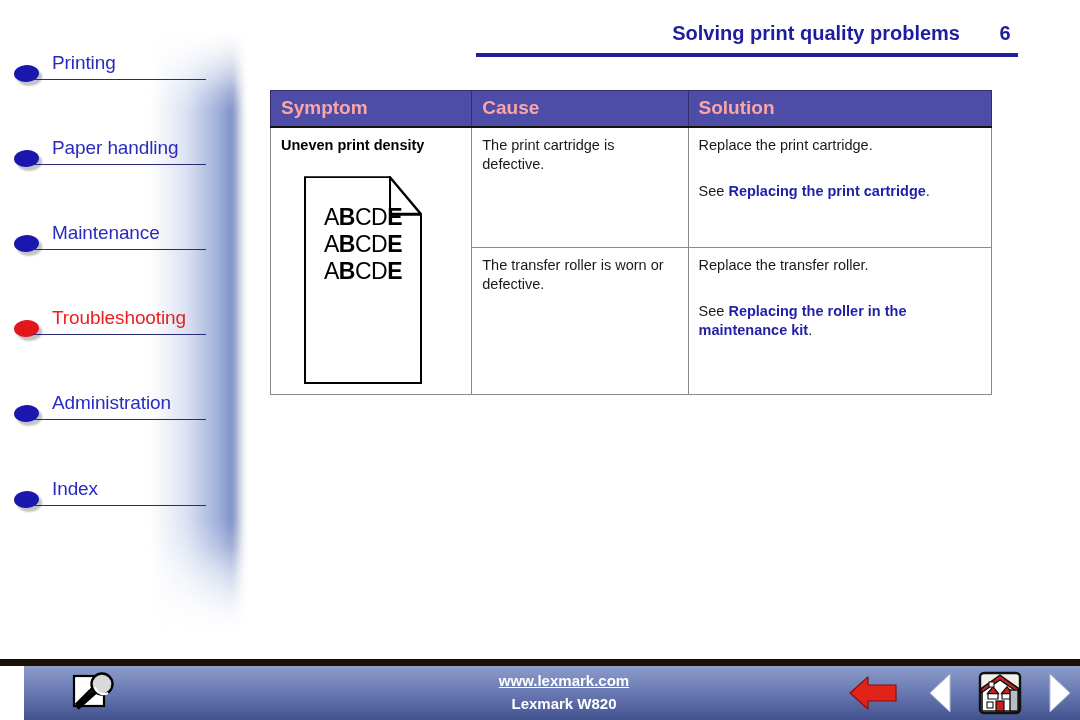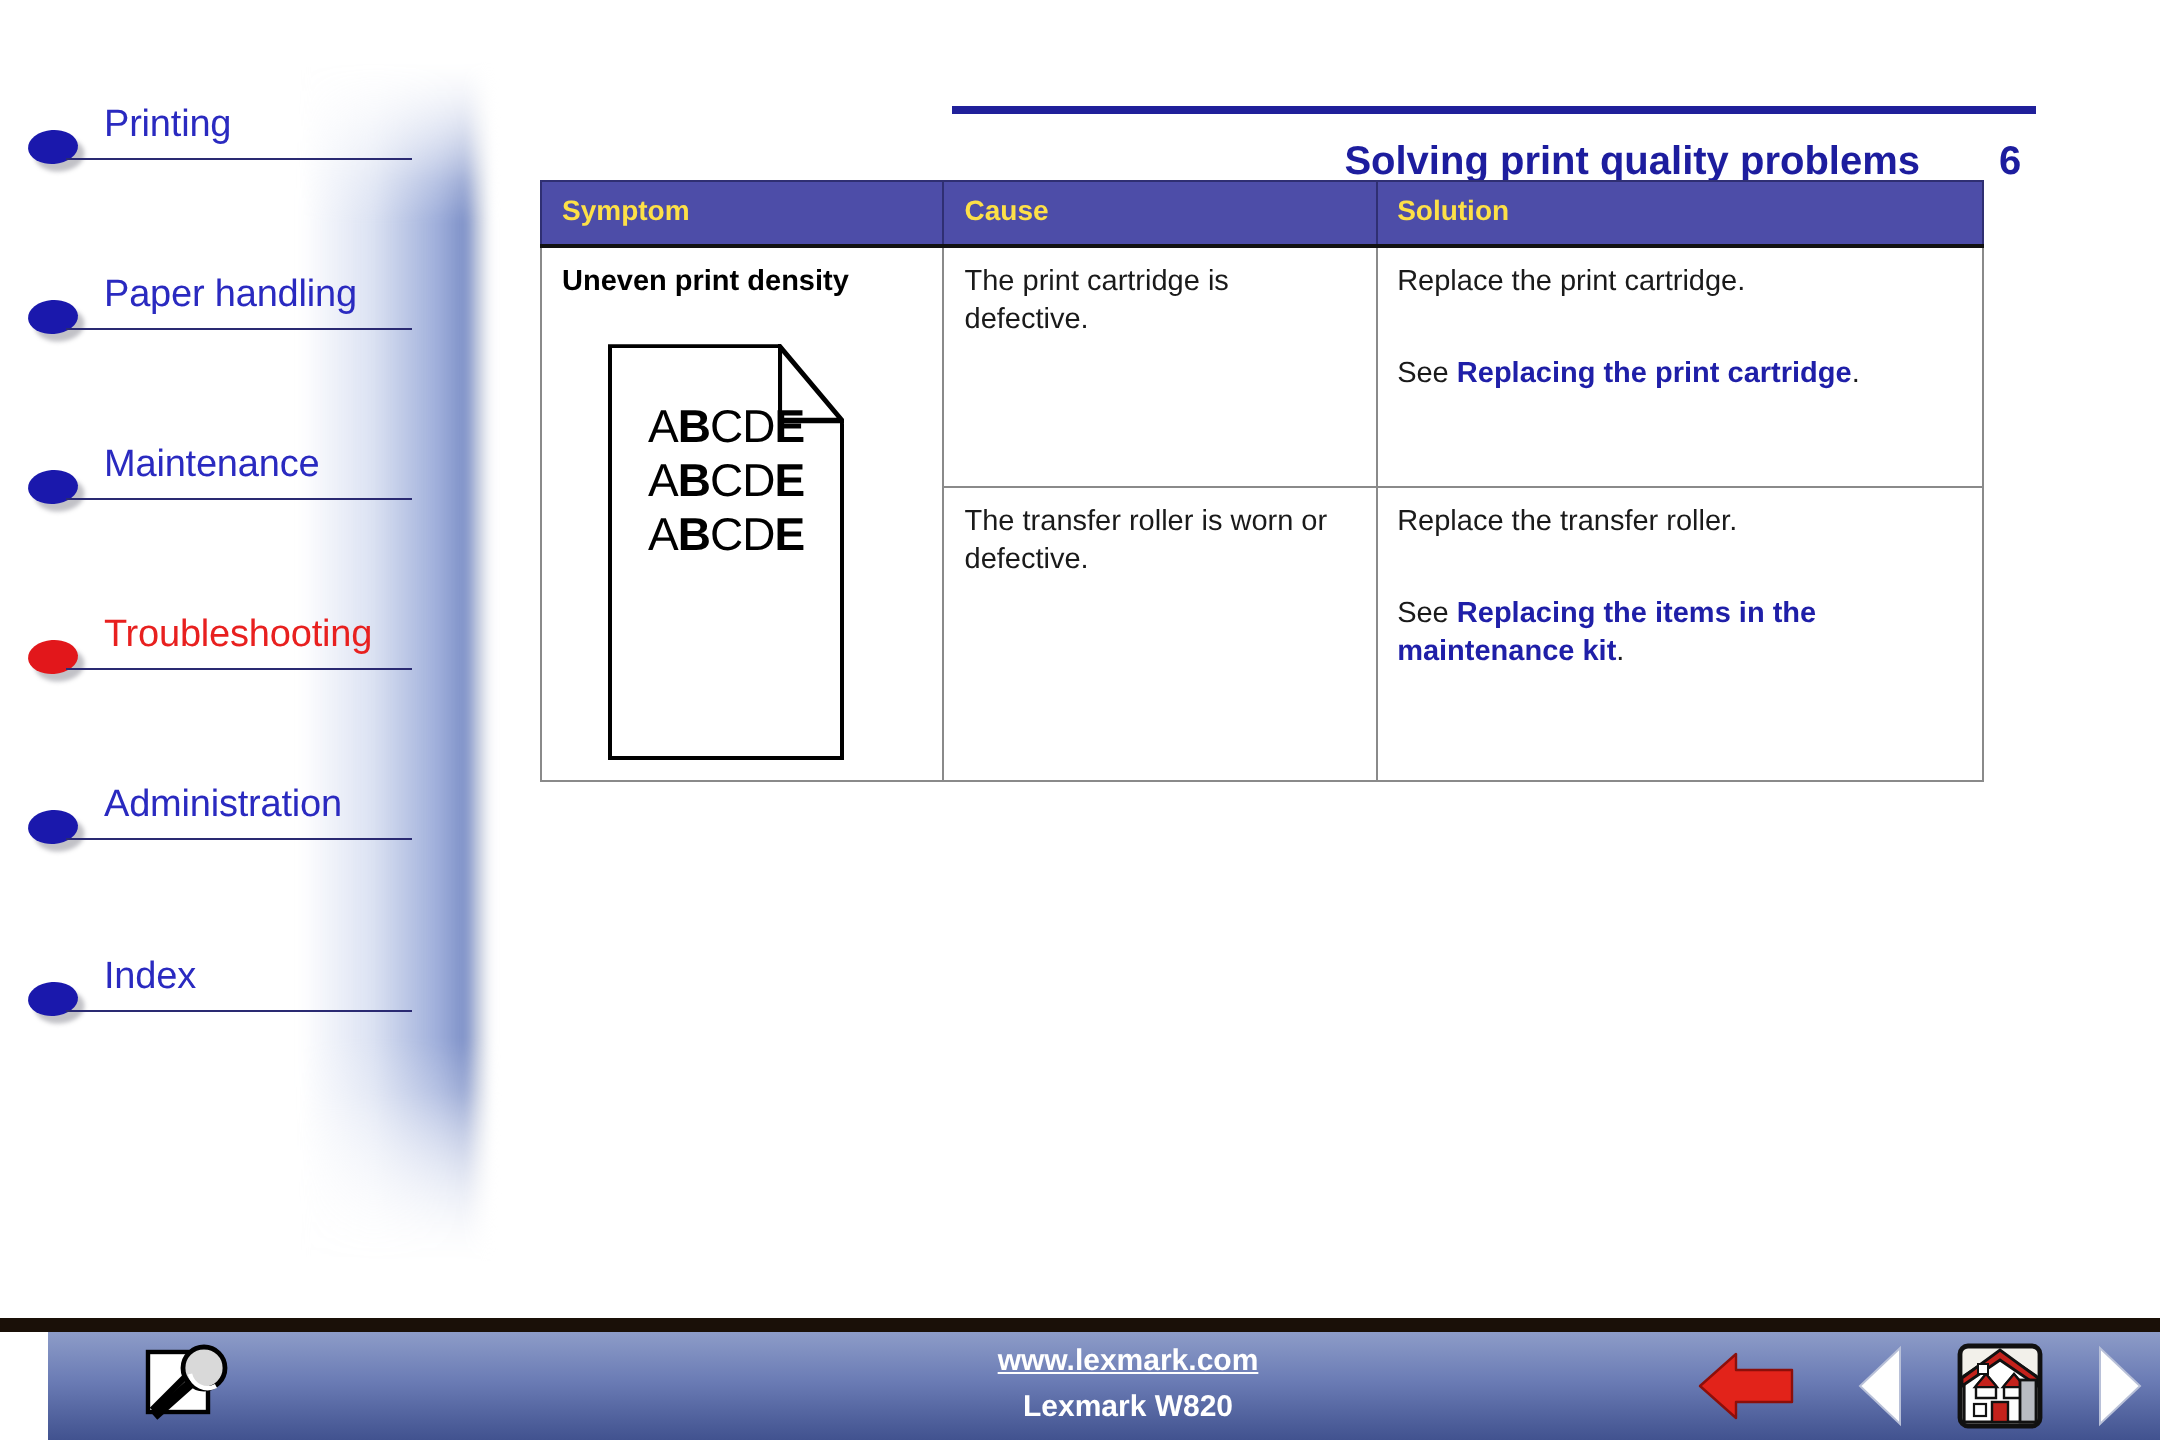--- a/index.html
+++ b/index.html
@@ -101,21 +101,20 @@
   
   #header {
     position: absolute;
     left: 476px;
     top: 22px;
     width: 542px;
   }
   #header-row {
     position: relative;
     height: 28px;
-    margin-top: 48px;
   }
   #header-title {
     position: absolute;
     right: 58px;
     top: 0;
     font-size: 20px;
     font-weight: bold;
     color: #1d1d9e;
     white-space: nowrap;
   }
@@ -150,22 +149,22 @@
   }
   #table td, #table th {
     border: 1px solid #8a8a8a;
     vertical-align: top;
     padding: 0;
   }
   #table thead th {
     background: #4d4da8;
     border: 1px solid #2f2f72;
     border-bottom: 2px solid #111111;
-    color: #fde047;
-    font-size: 14px;
+    color: #fca5a5;
+    font-size: 19px;
     font-weight: bold;
     text-align: left;
     padding: 6px 0 7px 10px;
     height: 18px;
   }
   .col-symptom { width: 201px; }
   .col-cause   { width: 216px; }
   .col-solution{ width: 303px; }
 
   .cell-pad { padding: 8px 10px 8px 10px; }
@@ -377,21 +376,21 @@
     <tr>
       <td>
         <div class="cell-pad">
           <div class="body-text">The transfer roller is worn or defective.</div>
         </div>
       </td>
       <td>
         <div class="cell-pad">
           <div class="body-text">Replace the transfer roller.</div>
           <div class="body-text">
-            <span>See </span><a class="link-strong" href="#" style="text-decoration:none">Replacing the items in the maintenance kit</a><span>.</span>
+            <span>See </span><a class="link-strong" href="#" style="text-decoration:none">Replacing the roller in the maintenance kit</a><span>.</span>
           </div>
         </div>
       </td>
     </tr>
   </tbody>
 </table>
 
 <div id="footer-divider"></div>
 <div id="footer">
 

